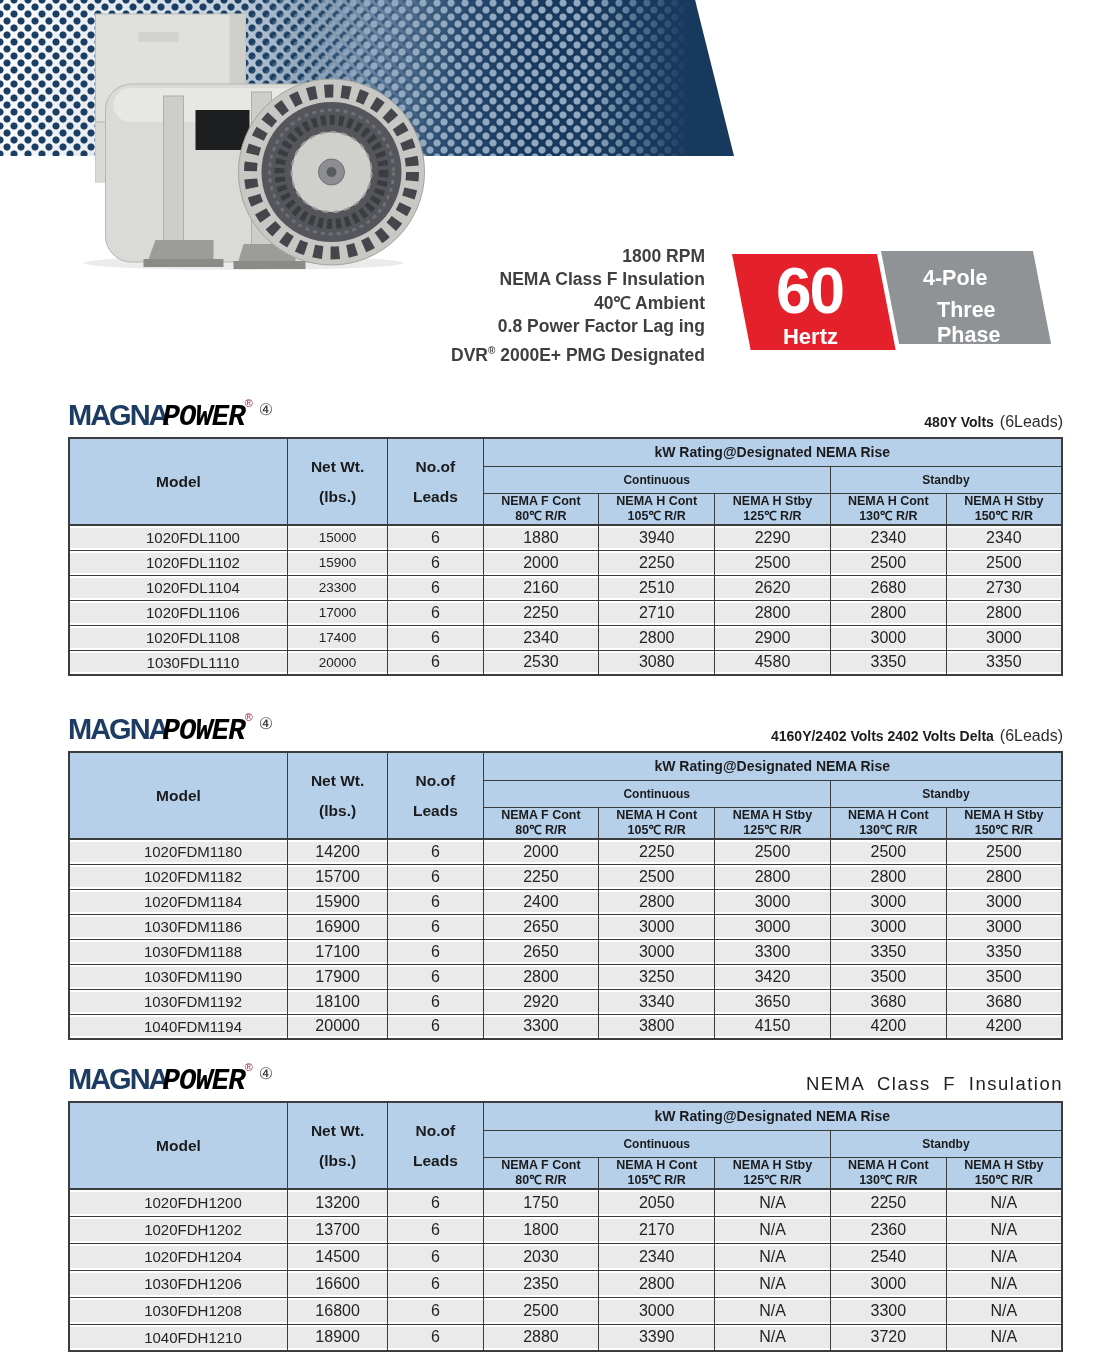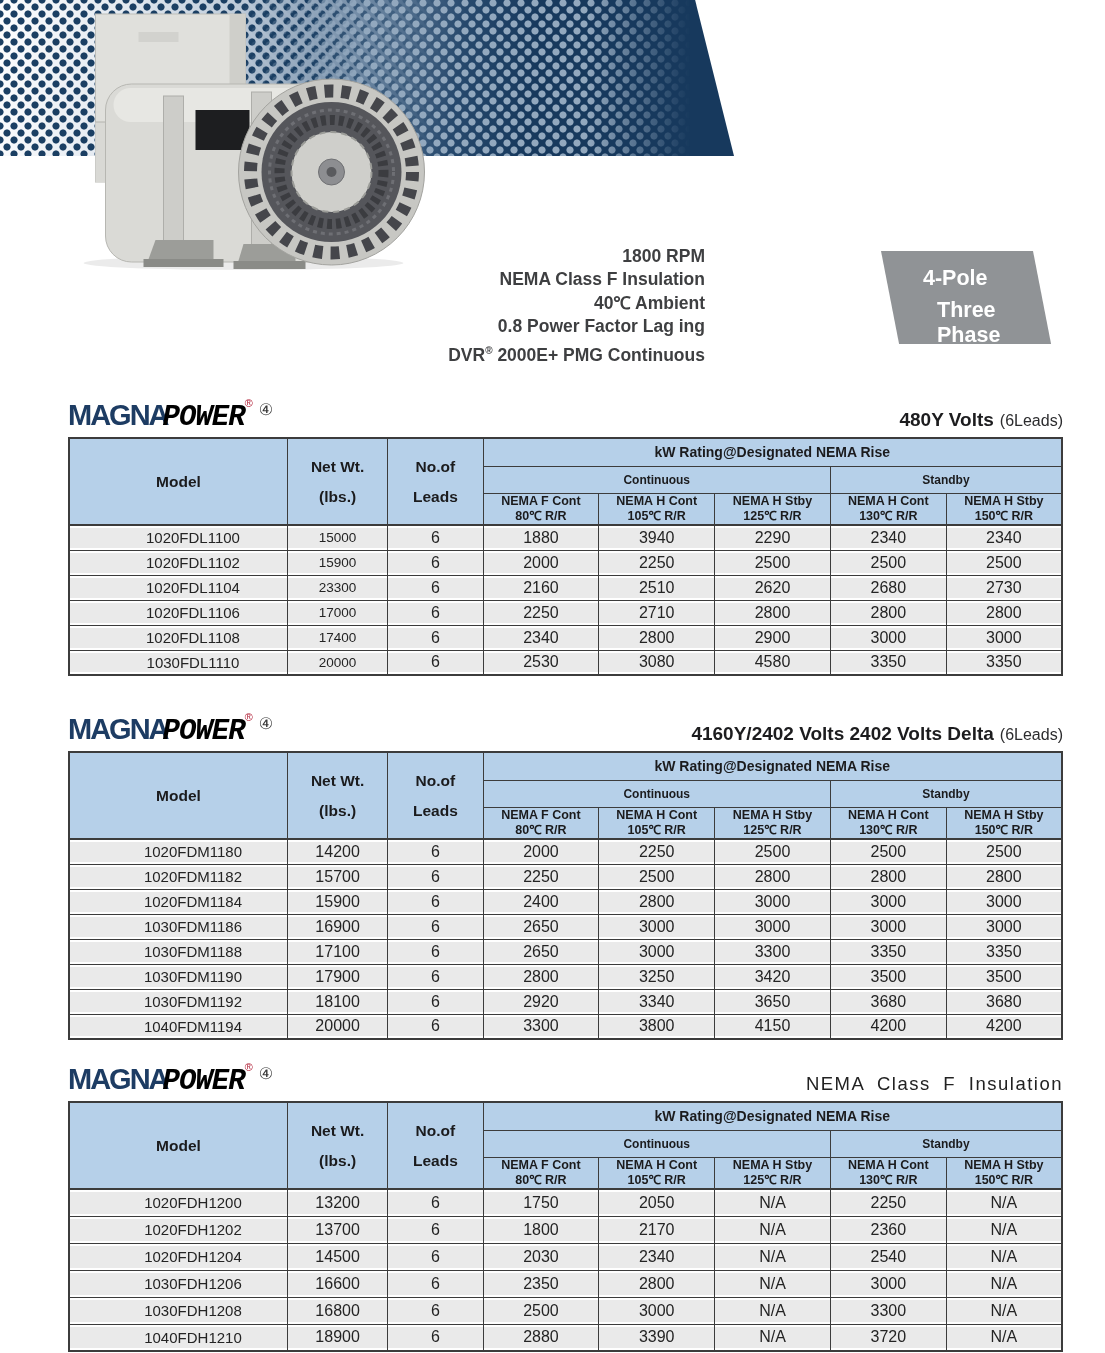--- a/index.html
+++ b/index.html
@@ -58,21 +58,21 @@
   .sec-head { display:flex; align-items:flex-end; justify-content:space-between; height:42px; margin-bottom:5px; }
   .gap1 { margin-top:28px; }
   .gap2 { margin-top:14px; }
   .logo { white-space:nowrap; line-height:1; }
   .lg1 { font-weight:bold; font-size:29px; color:#1d3c63; letter-spacing:-2px; }
   .lg2 { font-weight:bold; font-style:italic; font-size:29px; color:#000000; letter-spacing:-1px; margin-left:-5px;font-family:Liberation Mono, monospace; }
   .lgr { font-size:11px; color:#b01f36; vertical-align:18px; font-style:italic; }
   .lgf { font-size:16px; color:#3a3a3a; vertical-align:10px; margin-left:6px; }
   .mid-note { font-size:18.5px; color:#222; letter-spacing:1.5px; word-spacing:6px; padding-bottom:1px; }
   .sec-title { white-space:nowrap; padding-bottom:1px; }
-  .t-bold { font-weight:bold; font-size:19px; color:#1c1c1e; }
+  .t-bold { font-weight:bold; font-size:14px; color:#1c1c1e; }
   .t-leads { font-size:16px; color:#2c2c2e; margin-left:6px; }
 
   table.spec-table { width:100%; border-collapse:collapse; table-layout:fixed; border:2px solid #3c3c3c; }
   .spec-table th, .spec-table td { border:1px solid #3c3c3c; padding:0; }
   .spec-table thead th { background:#b6d0e9; color:#1b1b1d; font-weight:bold; }
   .spec-table thead { border-bottom:2px solid #3c3c3c; }
   .h-model { font-size:15.5px; }
   .h-two span { display:block; font-size:15.5px; line-height:1; }
   .h-two span + span { margin-top:14px; }
   .h-kw { font-size:14px; height:28px; font-weight:bold; }
@@ -125,23 +125,30 @@
       <circle cx="288" cy="168" r="40" fill="none" stroke="#9b9c98" stroke-width="2" stroke-dasharray="6 5"></circle>
       <circle cx="288" cy="168" r="13" fill="#8d8e91" stroke="#6f7073"></circle>
       <circle cx="288" cy="168" r="5" fill="#5a5b5e"></circle>
     </svg>
 
     <div class="specs">
       <div>1800 RPM</div>
       <div>NEMA Class F Insulation</div>
       <div>40℃ Ambient</div>
       <div>0.8 Power Factor Lag ing</div>
-      <div><span>DVR</span><sup>®</sup><span> 2000E+ PMG Continuous</span></div>
+      <div><span>DVR</span><sup>®</sup><span> 2000E+ PMG Designated</span></div>
     </div>
 
+    <div class="badge badge-red">
+      <div class="badge-shape"></div>
+      <div class="badge-content">
+        <div class="hz-num">60</div>
+        <div class="hz-label">Hertz</div>
+      </div>
+    </div>
 
     <div class="badge badge-gray">
       <div class="badge-shape"></div>
       <div class="badge-content">
         <div class="pp-line1">4-Pole</div>
         <div class="pp-line2">Three Phase</div>
       </div>
     </div>
   </header>
 

